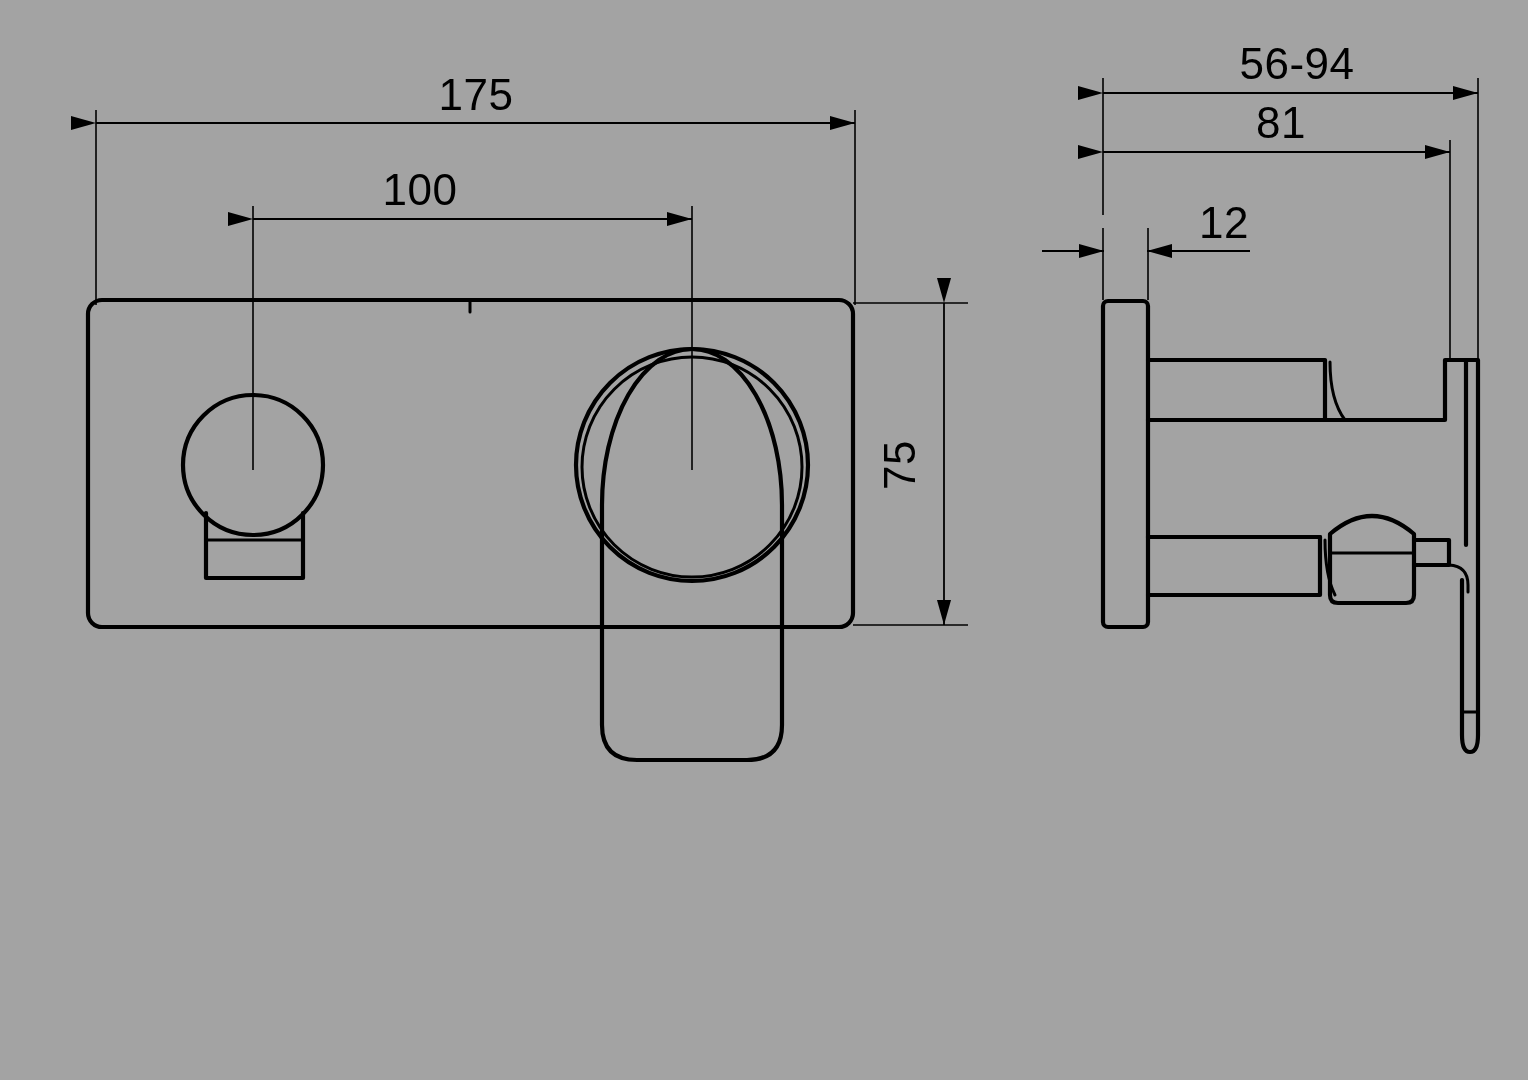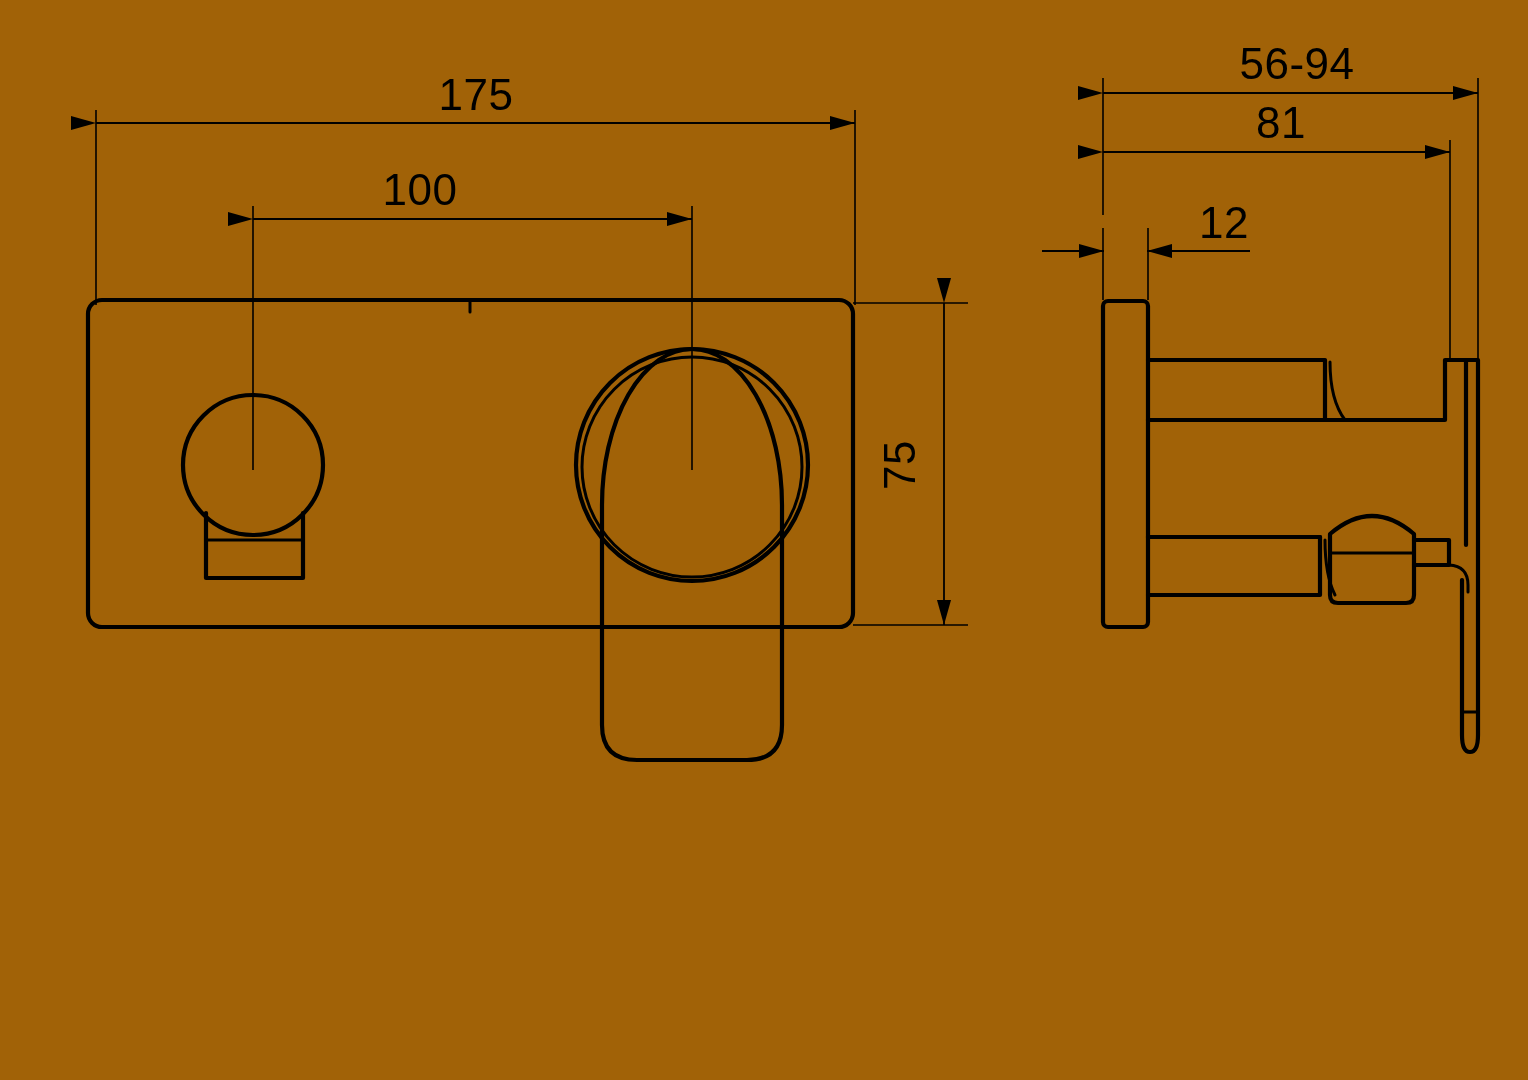--- a/index.html
+++ b/index.html
@@ -11,21 +11,21 @@
   body {
     width: 1528px;
     height: 1080px;
     overflow: hidden;
     font-family: "Liberation Sans", sans-serif;
   }
   #drawing-root {
     position: relative;
     width: 1528px;
     height: 1080px;
-    background: #a16207;
+    background: #a3a3a3;
   }
   svg#cad {
     position: absolute;
     left: 0;
     top: 0;
     width: 1528px;
     height: 1080px;
     display: block;
   }
   .obj    { fill: none; stroke: #000000; stroke-width: 4.2; stroke-linecap: round; stroke-linejoin: round; }

